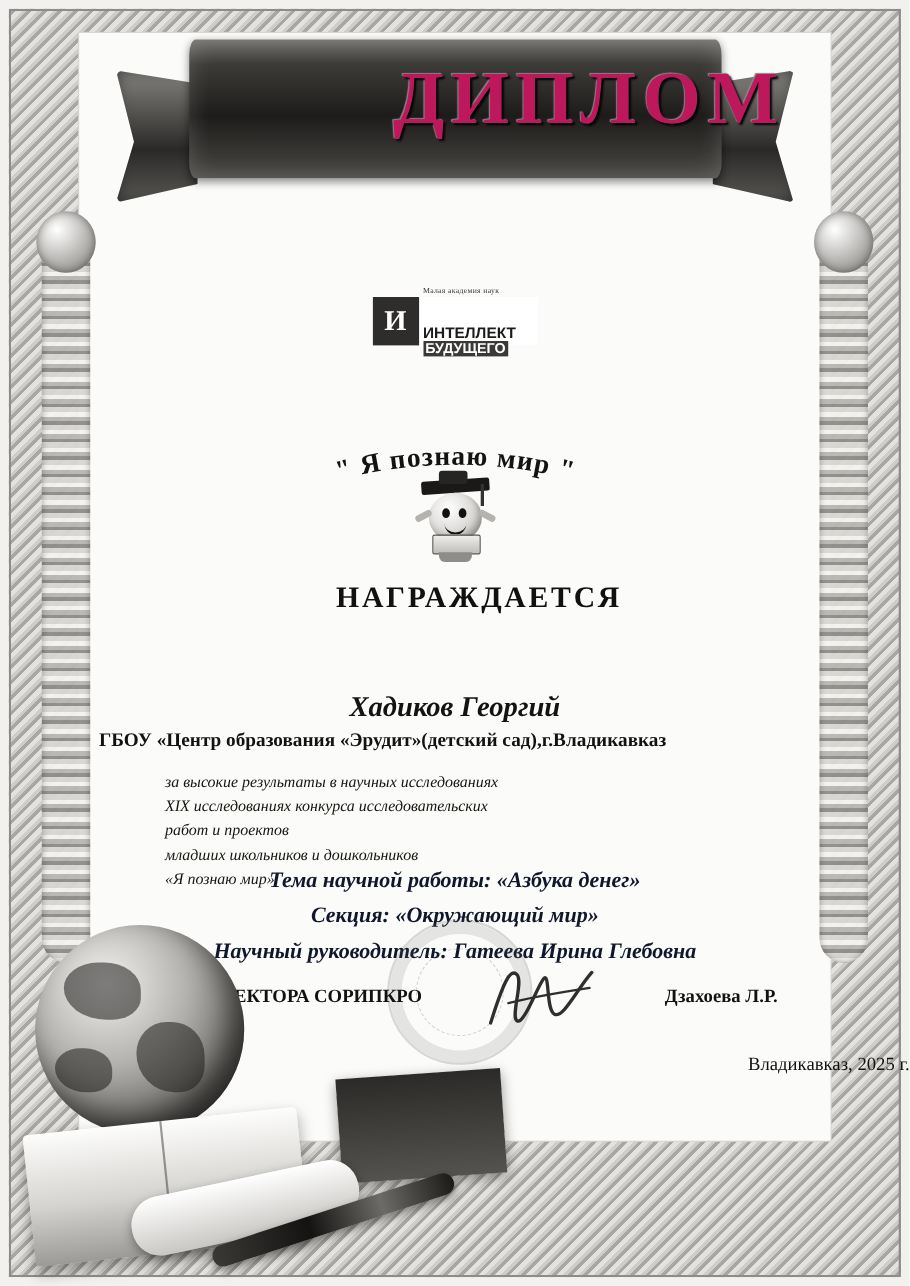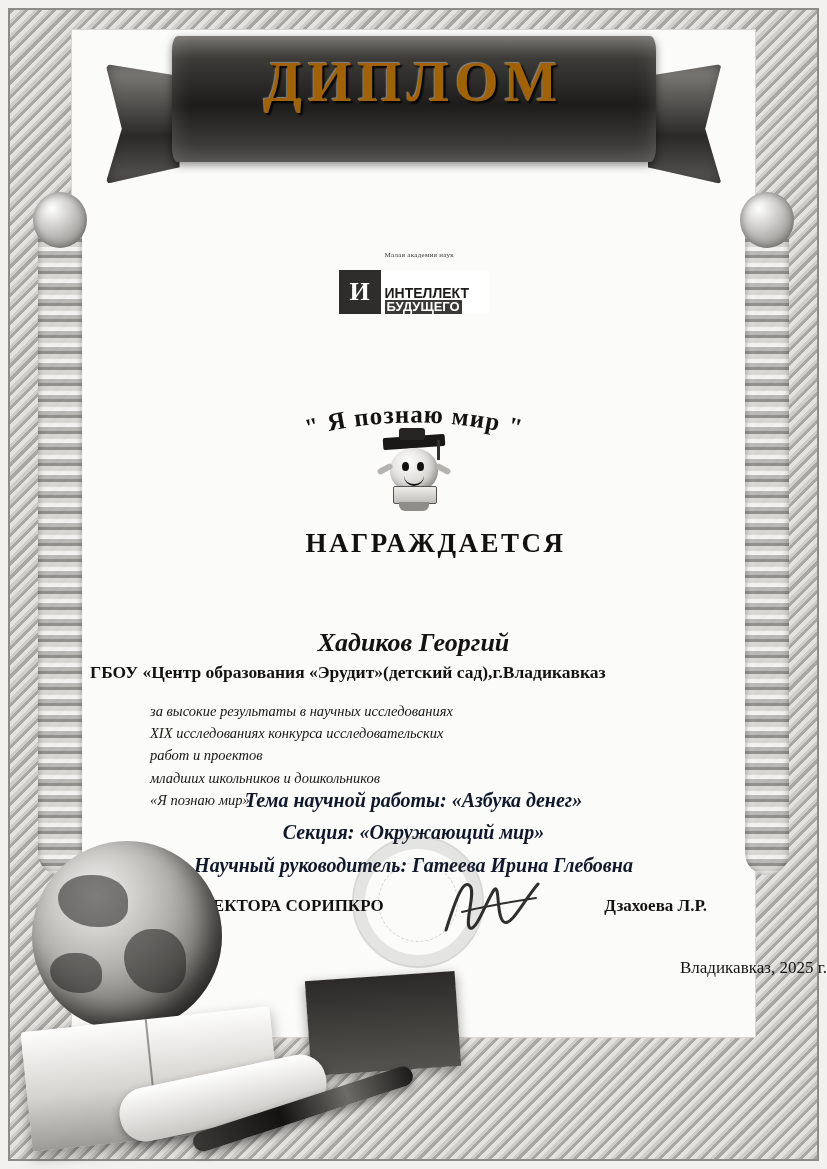--- a/index.html
+++ b/index.html
@@ -77,26 +77,26 @@
     position: absolute;
     left: 58px; right: 58px; top: 8px;
     height: 126px;
     background: linear-gradient(180deg, #6f6d69 0%, #3d3b38 18%, #1d1c1a 55%, #4a4845 100%);
     border-radius: 6px / 14px;
     box-shadow: inset 0 0 22px rgba(255,255,255,.18), 0 3px 8px rgba(0,0,0,.45);
   }
   .banner-title {
     position: absolute;
     left: 0; right: 0; top: 22px;
-    text-align: center;
-    font-family: "Liberation Serif", serif;
-    font-weight: bold;
-    font-size: 56px;
+    text-align: right;
+    font-family: "Liberation Serif", serif;
+    font-weight: bold;
+    font-size: 68px;
     letter-spacing: 6px;
-    color: #a16207;
+    color: #be185d;
     text-shadow: 2px 2px 2px #000, -1px -1px 1px #888;
   }
   .banner-tail {
     position: absolute;
     top: 36px;
     width: 74px;
     height: 120px;
     background: linear-gradient(180deg, #85837f, #2a2927 60%, #5a5855);
     box-shadow: inset 0 0 14px rgba(0,0,0,.55);
   }
@@ -122,21 +122,21 @@
     display: flex;
     align-items: center;
     justify-content: center;
     font-size: 26px;
     font-weight: bold;
   }
   .logo-text {
     flex: 1;
     display: flex;
     flex-direction: column;
-    justify-content: flex-end;
+    justify-content: center;
     padding-left: 4px;
   }
   .logo-top {
     font-size: 7px;
     color: #3a3936;
     letter-spacing: .3px;
   }
   .logo-mid {
     font-family: "Liberation Sans", sans-serif;
     font-size: 14px;

